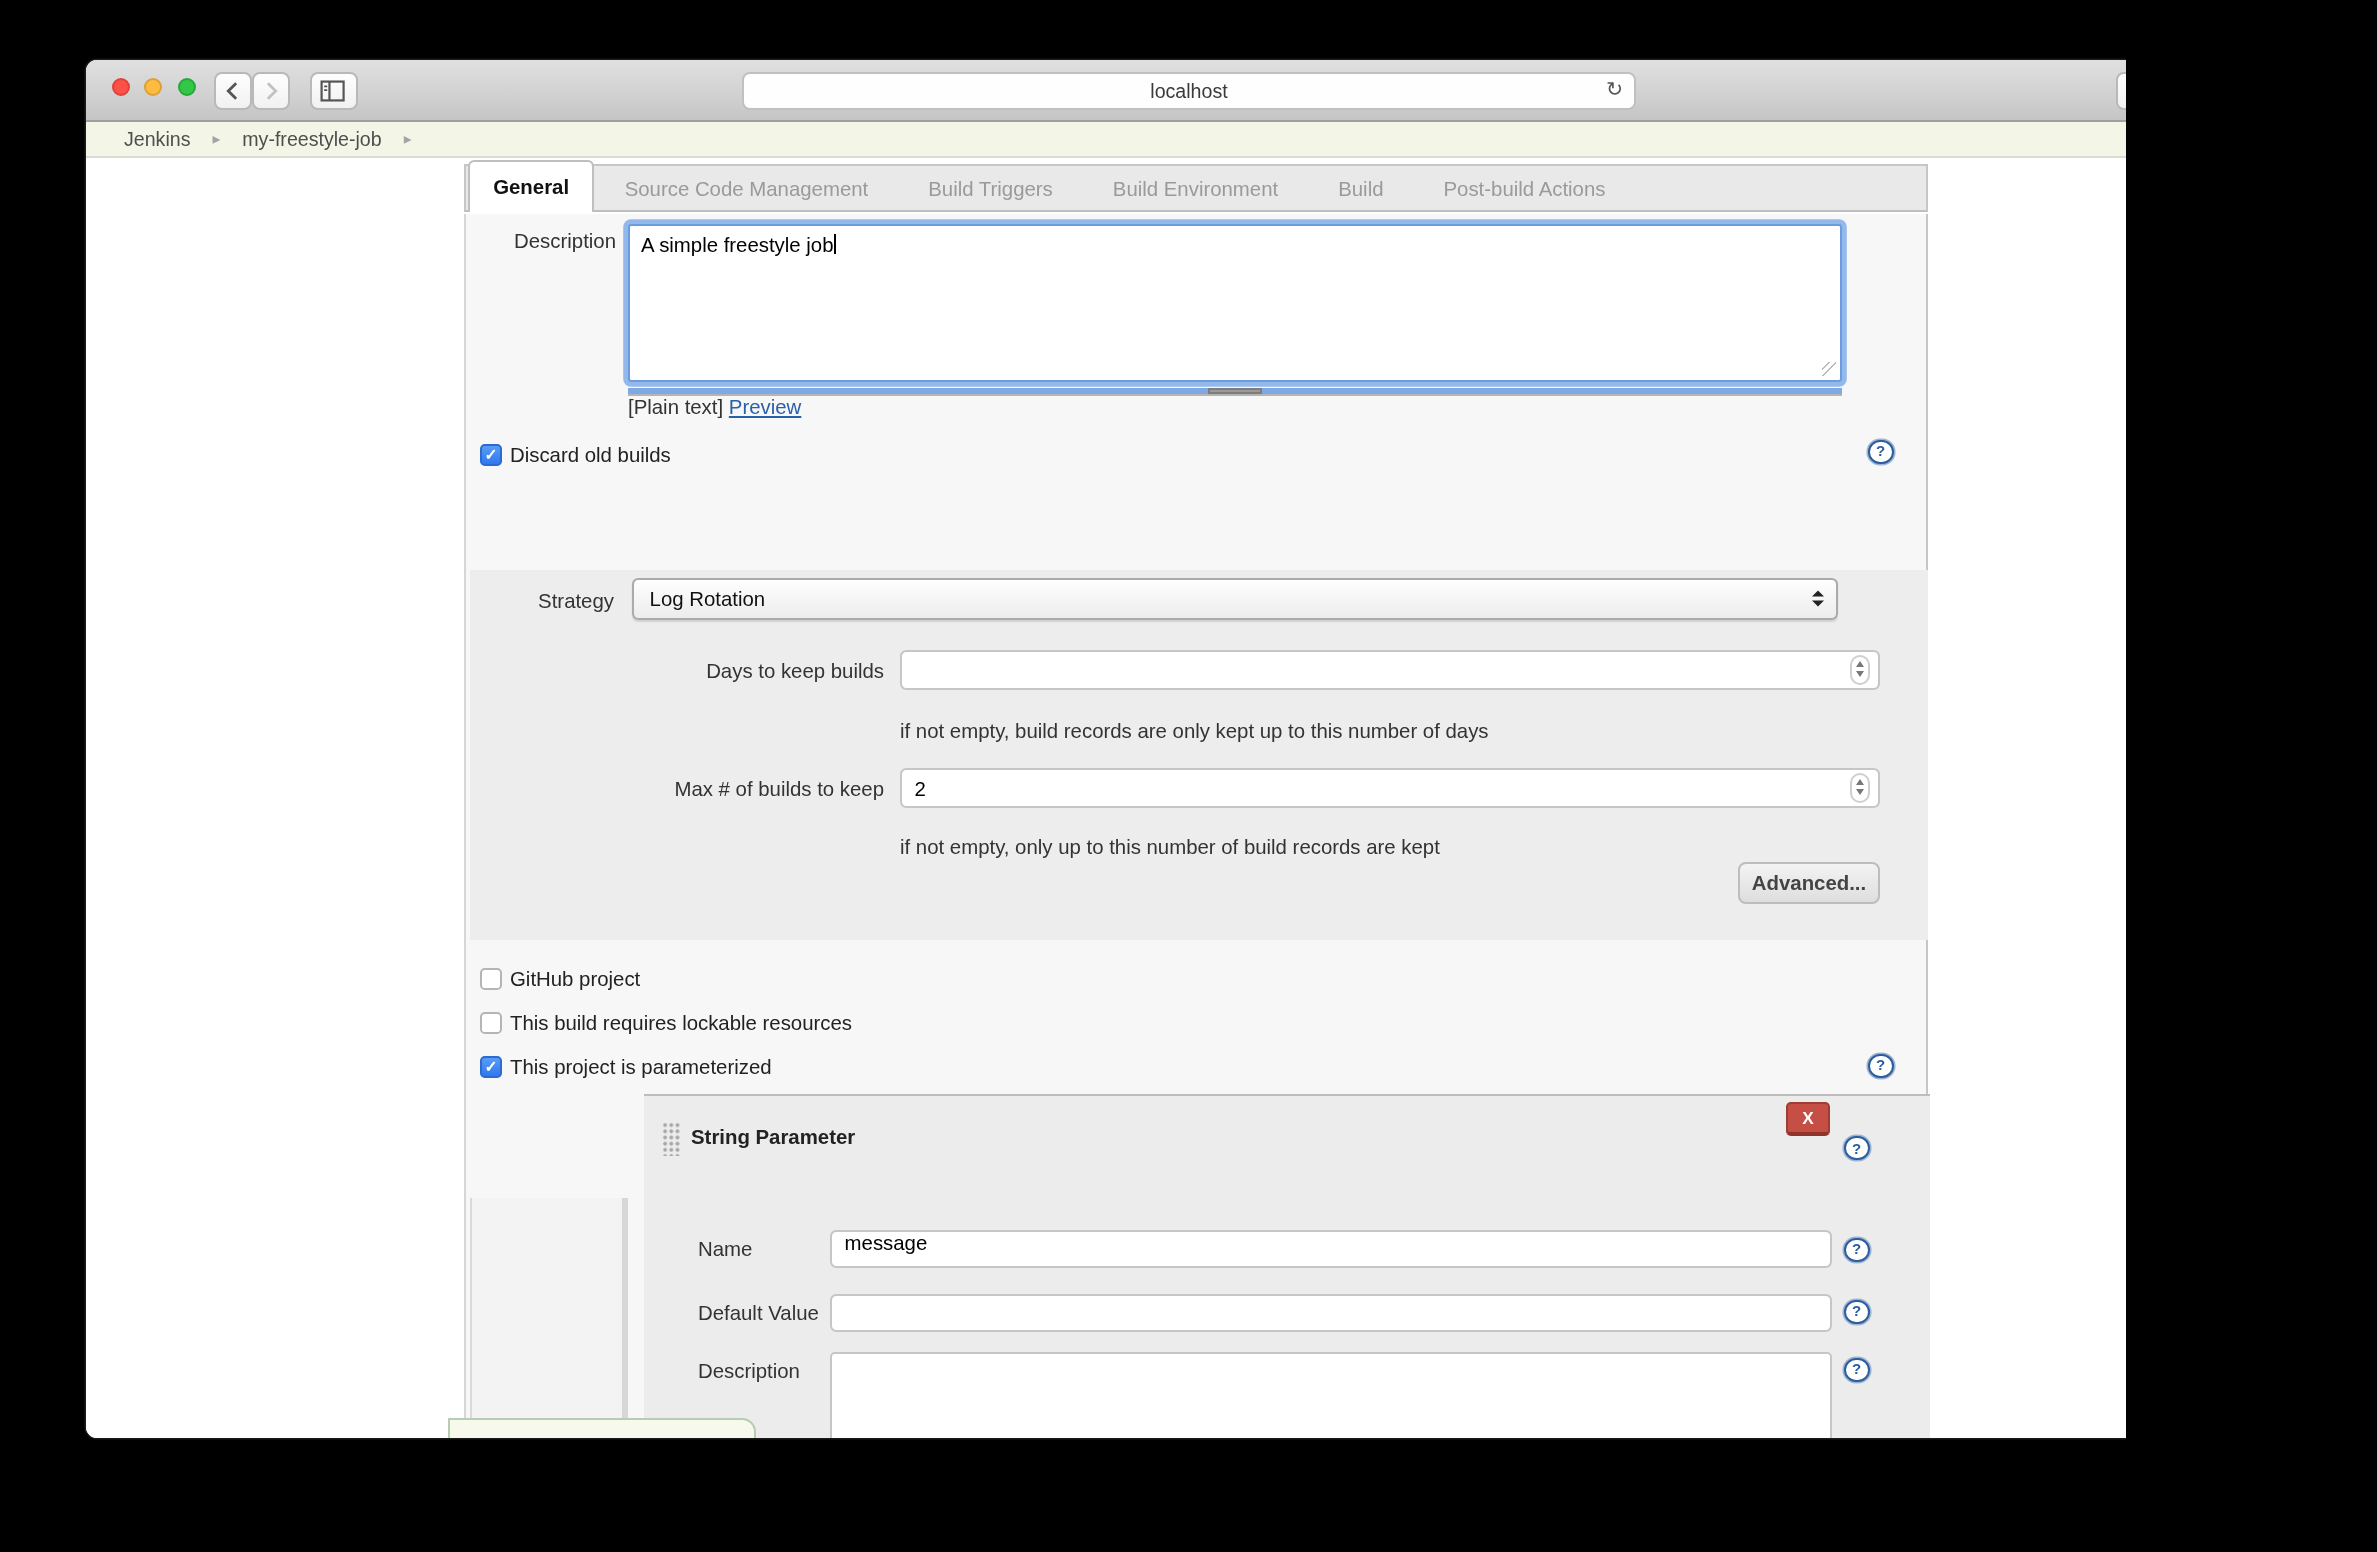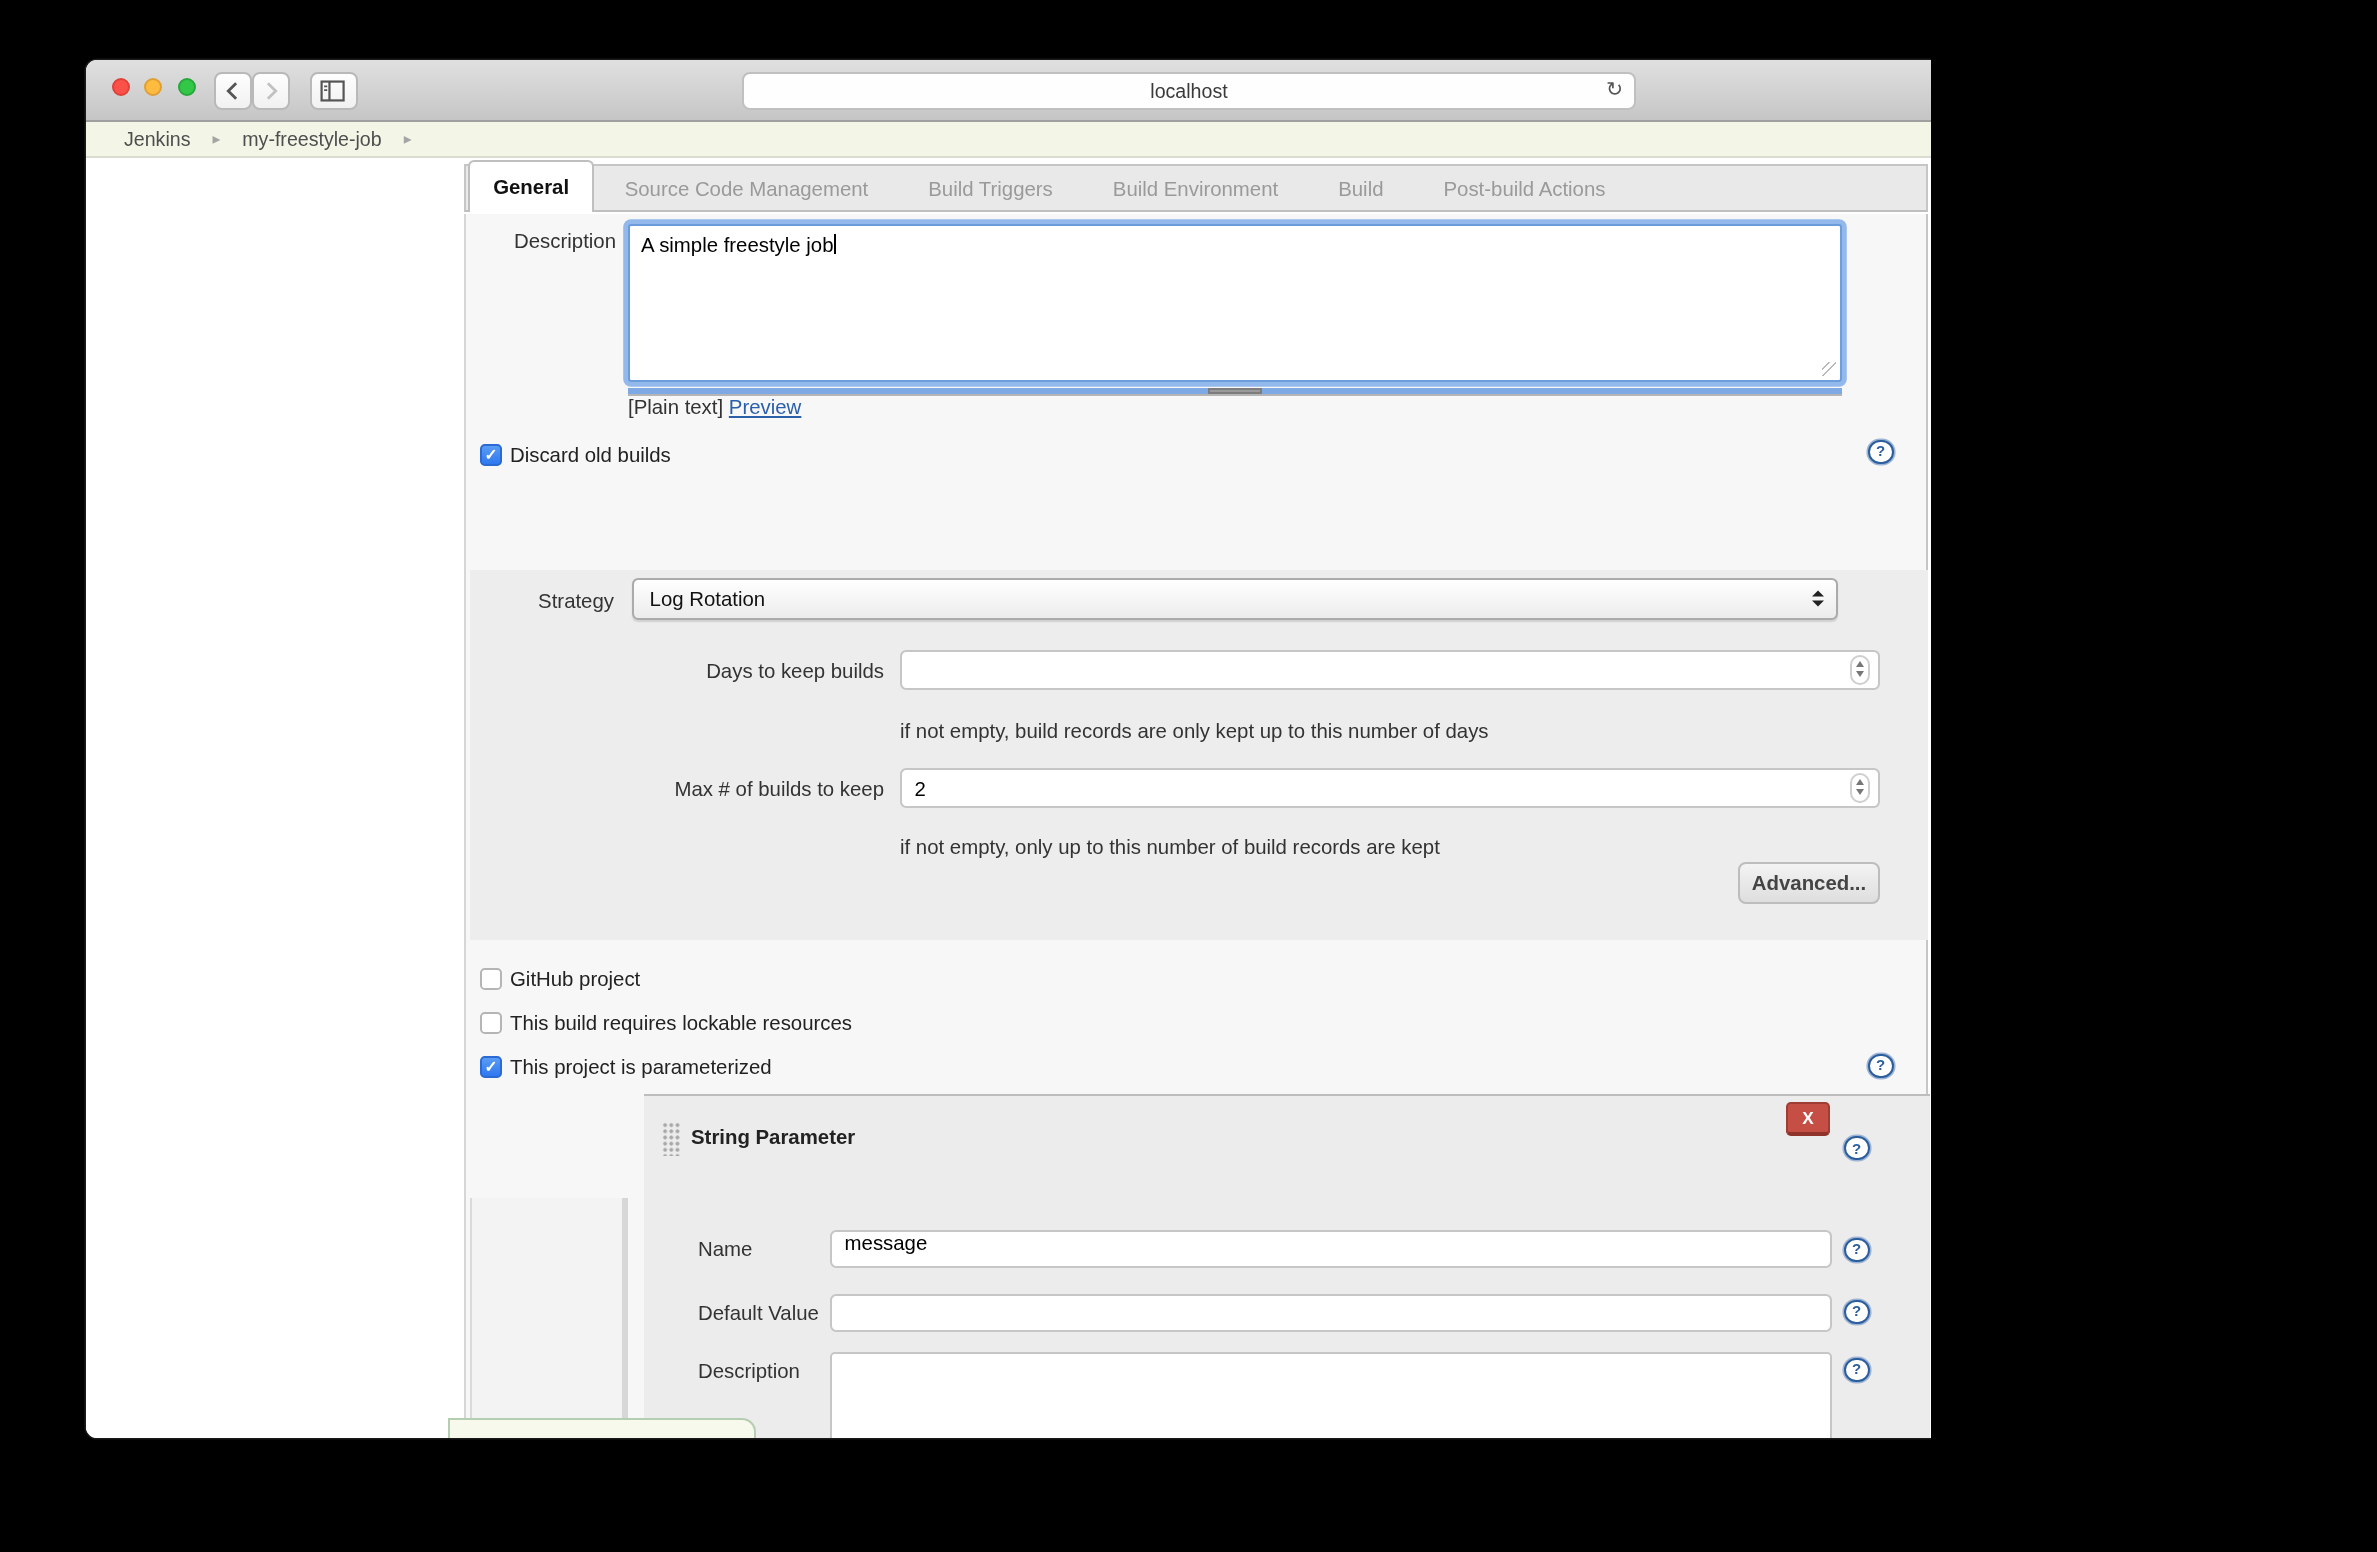--- a/index.html
+++ b/index.html
@@ -1,17 +1,17 @@
 <!DOCTYPE html>
 <html style="font-size:12.6px"><head>
 <meta charset="utf-8">
 <style>
   html,body{margin:0;padding:0;background:#000;}
   *{box-sizing:border-box;font-family:"Liberation Sans",sans-serif;}
-  .stage{position:relative;width:1931px;height:1552px;background:#000;overflow:hidden;}
+  .stage{position:relative;width:2126px;height:1552px;background:#000;overflow:hidden;}
   .viewport{position:absolute;left:0;top:0;width:1189px;height:776px;transform:scale(2);transform-origin:0 0;}
   .window{position:absolute;left:43px;top:30px;width:1102px;height:689px;background:#fff;border-radius:5.5px;overflow:hidden;box-shadow:0 0 0 0.8px #1a1a1a;}
   
   .toolbar{position:absolute;left:0;top:0;width:100%;height:31px;background:linear-gradient(#e0e0e0,#cfcfcf 65%,#c5c5c5);border-bottom:0.8px solid #9f9f9f;}
   .light{position:absolute;top:8.6px;width:9.4px;height:9.4px;border-radius:50%;}
   .light.red{left:12.6px;background:#fc5149;border:0.8px solid #df4238;}
   .light.yellow{left:29px;background:#fdbc40;border:0.8px solid #df9f33;}
   .light.green{left:46px;background:#33c748;border:0.8px solid #27a83a;}
   .chrome-btn{position:absolute;top:5.5px;height:19px;background:linear-gradient(#fefefe,#f1f1f1);border:0.8px solid #b9b9b9;border-radius:3.9px;display:flex;align-items:center;justify-content:center;}
   .url-field{position:absolute;left:328px;top:5.5px;width:447px;height:19px;background:#fefefe;border:0.8px solid #c0c0c0;border-radius:3.9px;display:flex;align-items:center;justify-content:center;font-size:9.8px;color:#3a3a3a;}

